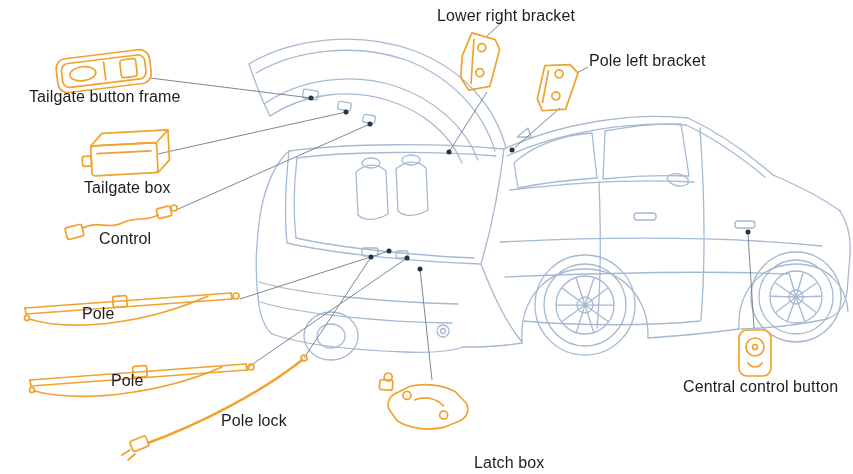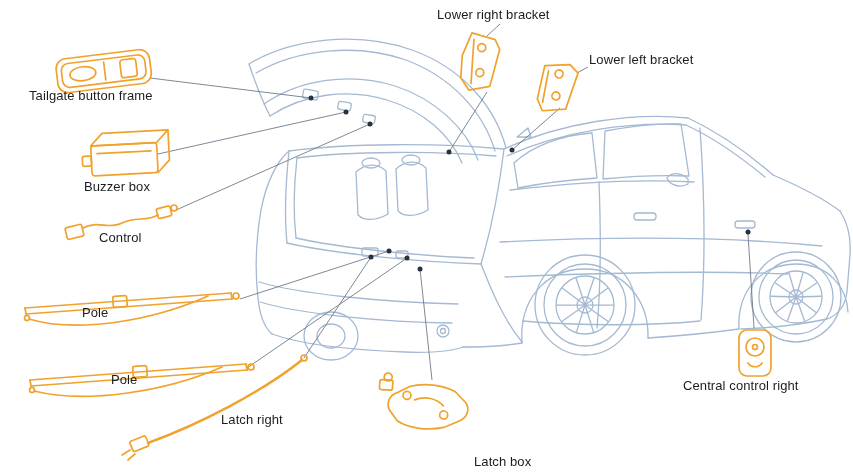--- a/index.html
+++ b/index.html
@@ -1,20 +1,20 @@
 <!DOCTYPE html>
 <html style="--car-line: #a4b9d2; --part-line: #f0a22c; --leader-line: #6e7a88; --dot-color: #27313f; --label-text: #1d1d1f; --background: #ffffff;"><head>
 <meta charset="utf-8">
 <style>
   *{margin:0;padding:0;box-sizing:border-box}
   html,body{background:#fff}
   .stage{position:relative;width:853px;height:474px;background:var(--background,#ffffff);
          overflow:hidden;font-family:"Liberation Sans",sans-serif}
   .stage svg{position:absolute;left:0;top:0}
-  .label{position:absolute;font-size:13px;color:var(--label-text,#1d1d1f);white-space:nowrap;letter-spacing:.1px}
+  .label{position:absolute;font-size:16px;color:var(--label-text,#1d1d1f);white-space:nowrap;letter-spacing:.1px}
   
   .cl{stroke:var(--car-line,#a4b9d2);fill:none;stroke-width:1.3;stroke-linecap:round;stroke-linejoin:round}
   
   .ol{stroke:var(--part-line,#f0a22c);fill:none;stroke-width:1.7;stroke-linecap:round;stroke-linejoin:round}
   .ol-thick{stroke-width:2.4}
   
   .ll{stroke:var(--leader-line,#6e7a88);fill:none;stroke-width:.9}
   .dot{fill:var(--dot-color,#27313f);stroke:none}
 </style>
 </head>
@@ -224,24 +224,24 @@
     <g class="ol">
       <rect x="739" y="330" width="32" height="46" rx="8"></rect>
       <circle cx="755" cy="347" r="9"></circle>
       <circle cx="755" cy="347" r="2.5"></circle>
       <path d="M748,363 C751,368 759,368 762,363"></path>
     </g>
   </svg>
 
   <div>
     <div class="label" style="left:437px;top:7px">Lower right bracket</div>
-    <div class="label" style="left:589px;top:52px">Lower left bracket</div>
+    <div class="label" style="left:589px;top:52px">Pole left bracket</div>
     <div class="label" style="left:29px;top:88px">Tailgate button frame</div>
-    <div class="label" style="left:84px;top:179px">Buzzer box</div>
+    <div class="label" style="left:84px;top:179px">Tailgate box</div>
     <div class="label" style="left:99px;top:230px">Control</div>
     <div class="label" style="left:82px;top:305px">Pole</div>
     <div class="label" style="left:111px;top:372px">Pole</div>
-    <div class="label" style="left:221px;top:412px">Latch right</div>
+    <div class="label" style="left:221px;top:412px">Pole lock</div>
     <div class="label" style="left:474px;top:454px">Latch box</div>
-    <div class="label" style="left:683px;top:378px">Central control right</div>
+    <div class="label" style="left:683px;top:378px">Central control button</div>
   </div>
 
 </div>
 
 </body></html>

